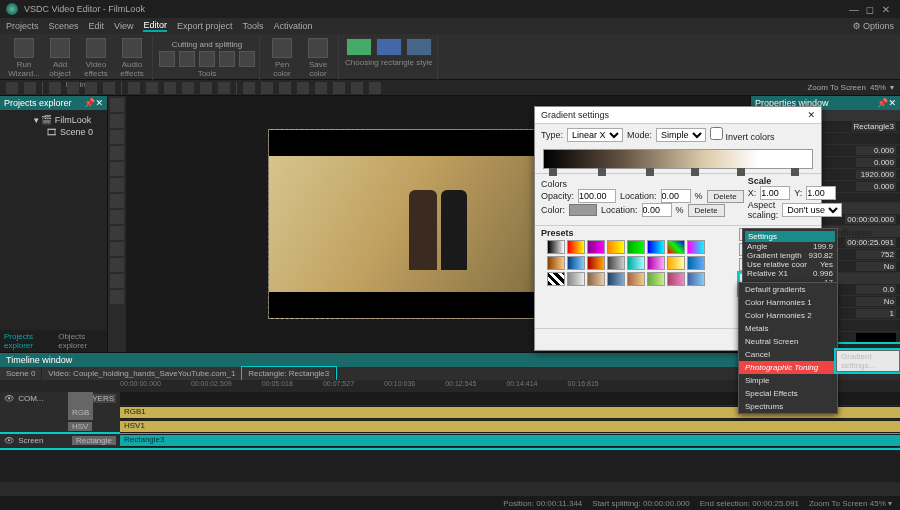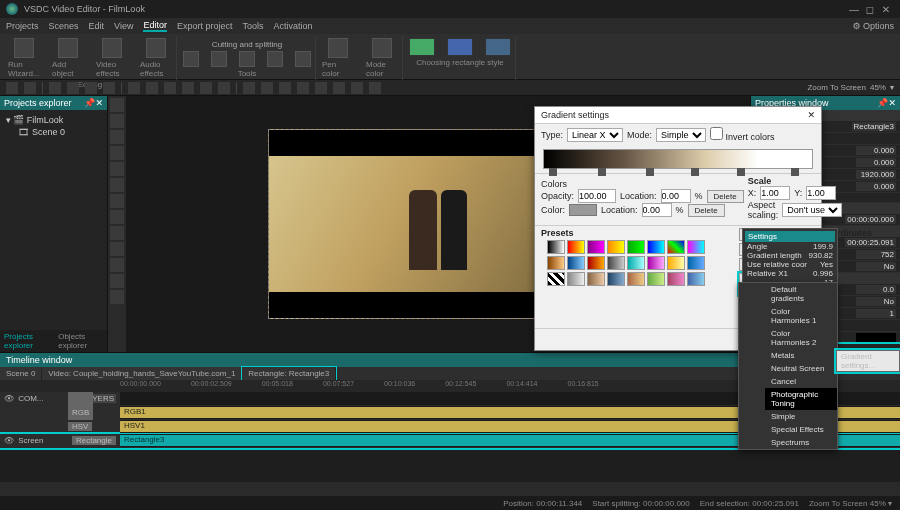--- a/index.html
+++ b/index.html
@@ -6,37 +6,37 @@
   body { background: #2a2a2a; color: #bbb; font-size: 10px; width: 900px; height: 510px; overflow: hidden; position: relative; }
   .titlebar { background: #1e1e1e; height: 18px; display: flex; align-items: center; padding: 0 6px; }
   .titlebar .logo { width: 12px; height: 12px; border-radius: 50%; background: radial-gradient(circle,#6b8,#046); margin-right: 6px; }
   .titlebar .title { flex: 1; color: #aaa; font-size: 9px; }
   .titlebar .winbtn { width: 16px; text-align: center; color: #999; }
   .menubar { background: #2a2a2a; height: 16px; display: flex; align-items: center; padding: 0 6px; gap: 10px; font-size: 9px; color: #aaa; }
   .menubar .mi.active { color: #fff; border-bottom: 2px solid #0aa; }
   .menubar .spacer { flex: 1; }
   .ribbon { background: #2f2f2f; height: 46px; display: flex; align-items: flex-start; padding: 2px 4px; gap: 2px; border-bottom: 1px solid #111; }
   .ribbon .grp { display: flex; flex-direction: column; align-items: center; padding: 2px 4px; border-right: 1px solid #3a3a3a; height: 44px; }
-  .ribbon .grp .icons { display: flex; gap: 12px; }
+  .ribbon .grp .icons { display: flex; gap: 4px; text-align: center; }
   .ribbon .ic { width: 16px; height: 16px; background: #444; border: 1px solid #555; }
   .ribbon .lbl { font-size: 8px; color: #888; margin-top: 2px; }
   .ribbon .bigic { display:flex; flex-direction:column; align-items:center; width:32px;}
   .ribbon .bigic .ic{width:20px;height:20px;}
   .ribbon .rect { width: 26px; height: 18px; background: #4a6; border:1px solid #333; }
   .ribbon .rect.b { background:#46a;}
   .ribbon .rect.c { background:#468;}
   .toolbar2 { background: #262626; height: 16px; display:flex; align-items:center; gap:6px; padding:0 6px; border-bottom:1px solid #111;}
   .toolbar2 .tb { width:12px; height:12px; background:#3a3a3a; }
   .toolbar2 .sep{width:1px;height:12px;background:#444;}
   .toolbar2 .zoom{font-size:8px;color:#aaa;margin-left:auto;display:flex;gap:4px;align-items:center;}
   .main { display:flex; height: 256px; }
   .leftpanel{ width:108px; background:#242424; border-right:1px solid #111; display:flex; flex-direction:column;}
   .panelhead{ background:#1a6a6a; color:#fff; font-size:9px; padding:2px 4px; display:flex; justify-content:space-between;}
   .tree{ padding:4px 6px; font-size:9px; color:#ccc;}
-  .tree .node{padding:1px 0;}
+  .tree .node{padding:1px 0;margin-left:28px;}
   .tree .child{padding-left:12px;}
   .vtoolbar{width:18px;background:#2a2a2a;display:flex;flex-direction:column;gap:2px;padding:2px;}
   .vtoolbar .vt{width:14px;height:14px;background:#3a3a3a;}
   .canvas{flex:1;background:#1a1a1a;position:relative;display:flex;align-items:center;justify-content:center;}
   .video{width:340px;height:190px;background:linear-gradient(120deg,#d8c890 0%,#c0a060 40%,#6a5a35 100%);position:relative;border:1px dashed #888;}
   .video::before,.video::after{content:"";position:absolute;background:#222;}
   .person1{position:absolute;left:140px;top:60px;width:28px;height:80px;background:#3a2a20;border-radius:6px 6px 0 0;}
   .person2{position:absolute;left:172px;top:60px;width:26px;height:80px;background:#1a1a1a;border-radius:6px 6px 0 0;}
   .blackbar{position:absolute;left:0;right:0;height:26px;background:#000;}
   .blackbar.top{top:0;} .blackbar.bot{bottom:0;}
@@ -75,22 +75,22 @@
   .dialog .stop{position:absolute;bottom:-8px;width:8px;height:8px;background:#555;}
   .dialog .sect{border-top:1px solid #ccc;margin-top:2px;padding-top:2px;}
   .dialog .btn{background:#e8e8e8;border:1px solid #999;padding:1px 6px;font-size:8px;}
   .dialog .btn.hl{outline:2px solid #0cc;}
   .dialog .presets{display:grid;grid-template-columns:repeat(8,18px);gap:2px;padding:2px 6px;}
   .dialog .sw{width:18px;height:14px;border:1px solid #999;}
   .dialog .foot{display:flex;justify-content:flex-end;gap:6px;padding:4px 6px;border-top:1px solid #ccc;}
 
   
   .ddmenu{position:absolute;left:738px;top:282px;width:100px;background:#333;color:#ddd;border:1px solid #555;font-size:8px;box-shadow:0 2px 6px rgba(0,0,0,.6);z-index:20;}
-  .ddmenu .di{padding:2px 6px;margin-left:26px;}
-  .ddmenu .di.sel{background:#000000;color:#fff;}
+  .ddmenu .di{padding:2px 6px;}
+  .ddmenu .di.sel{background:#ef4444;color:#fff;font-style:italic;}
 
   
   .hoverbox{position:absolute;left:742px;top:228px;width:96px;background:#333;color:#ddd;border:1px solid #555;font-size:8px;padding:2px;z-index:19;}
   .hoverbox .hr{display:flex;justify-content:space-between;padding:0 2px;}
 
   .gsbtn{position:absolute;left:836px;top:350px;background:#e8e8e8;border:1px solid #666;font-size:8px;padding:1px 4px;outline:2px solid #0cc;z-index:21;}
 </style>
 </head>
 <body>
 
@@ -149,21 +149,21 @@
     <span class="lbl">Tools</span>
   </div>
   <div class="grp">
     <div class="icons">
       <div class="bigic">
           <div class="ic"></div>
           <span class="lbl">Pen color</span>
         </div>
       <div class="bigic">
           <div class="ic"></div>
-          <span class="lbl">Mode color</span>
+          <span class="lbl">Save color</span>
         </div>
     </div>
   </div>
   <div class="grp" style="flex:0 0 auto;">
     <div class="icons">
       <div class="rect"></div>
       <div class="rect b"></div>
       <div class="rect c"></div>
     </div>
     <span class="lbl">Choosing rectangle style</span>

